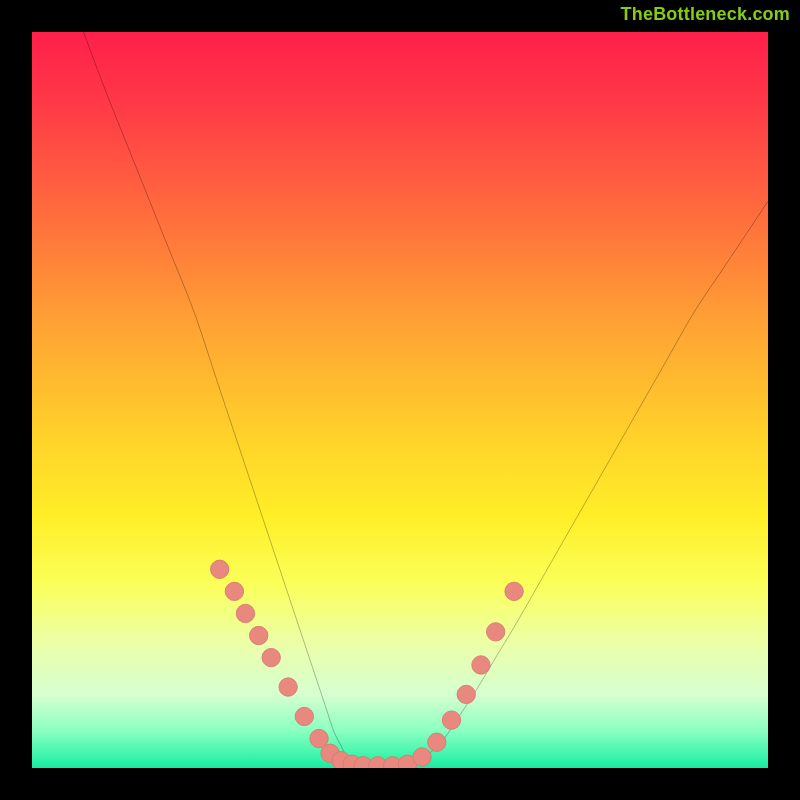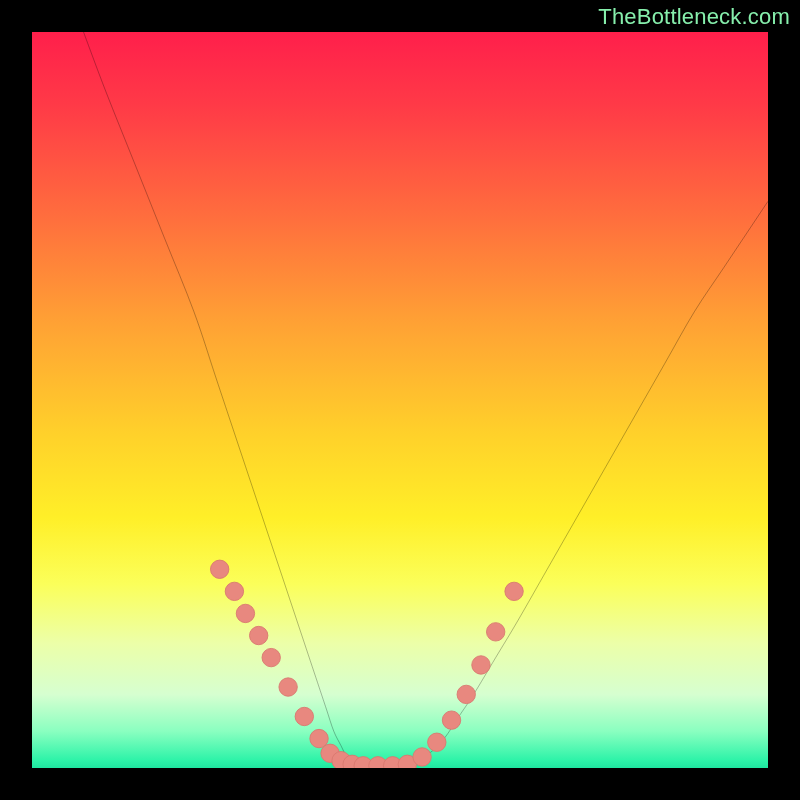--- a/index.html
+++ b/index.html
@@ -48,23 +48,23 @@
   svg.curve {
     position: absolute;
     inset: 0;
     width: 100%;
     height: 100%;
   }
   .watermark {
     position: absolute;
     top: 4px;
     right: 10px;
-    color: #86efac;
-    font-size: 22px;
-    font-weight: 400;
+    color: #84cc16;
+    font-size: 18px;
+    font-weight: 700;
     letter-spacing: 0.2px;
   }
 </style>
 </head>
 <body>
 
 <div class="frame">
 
   <div class="plot-area">
     <div class="gradient"></div>

